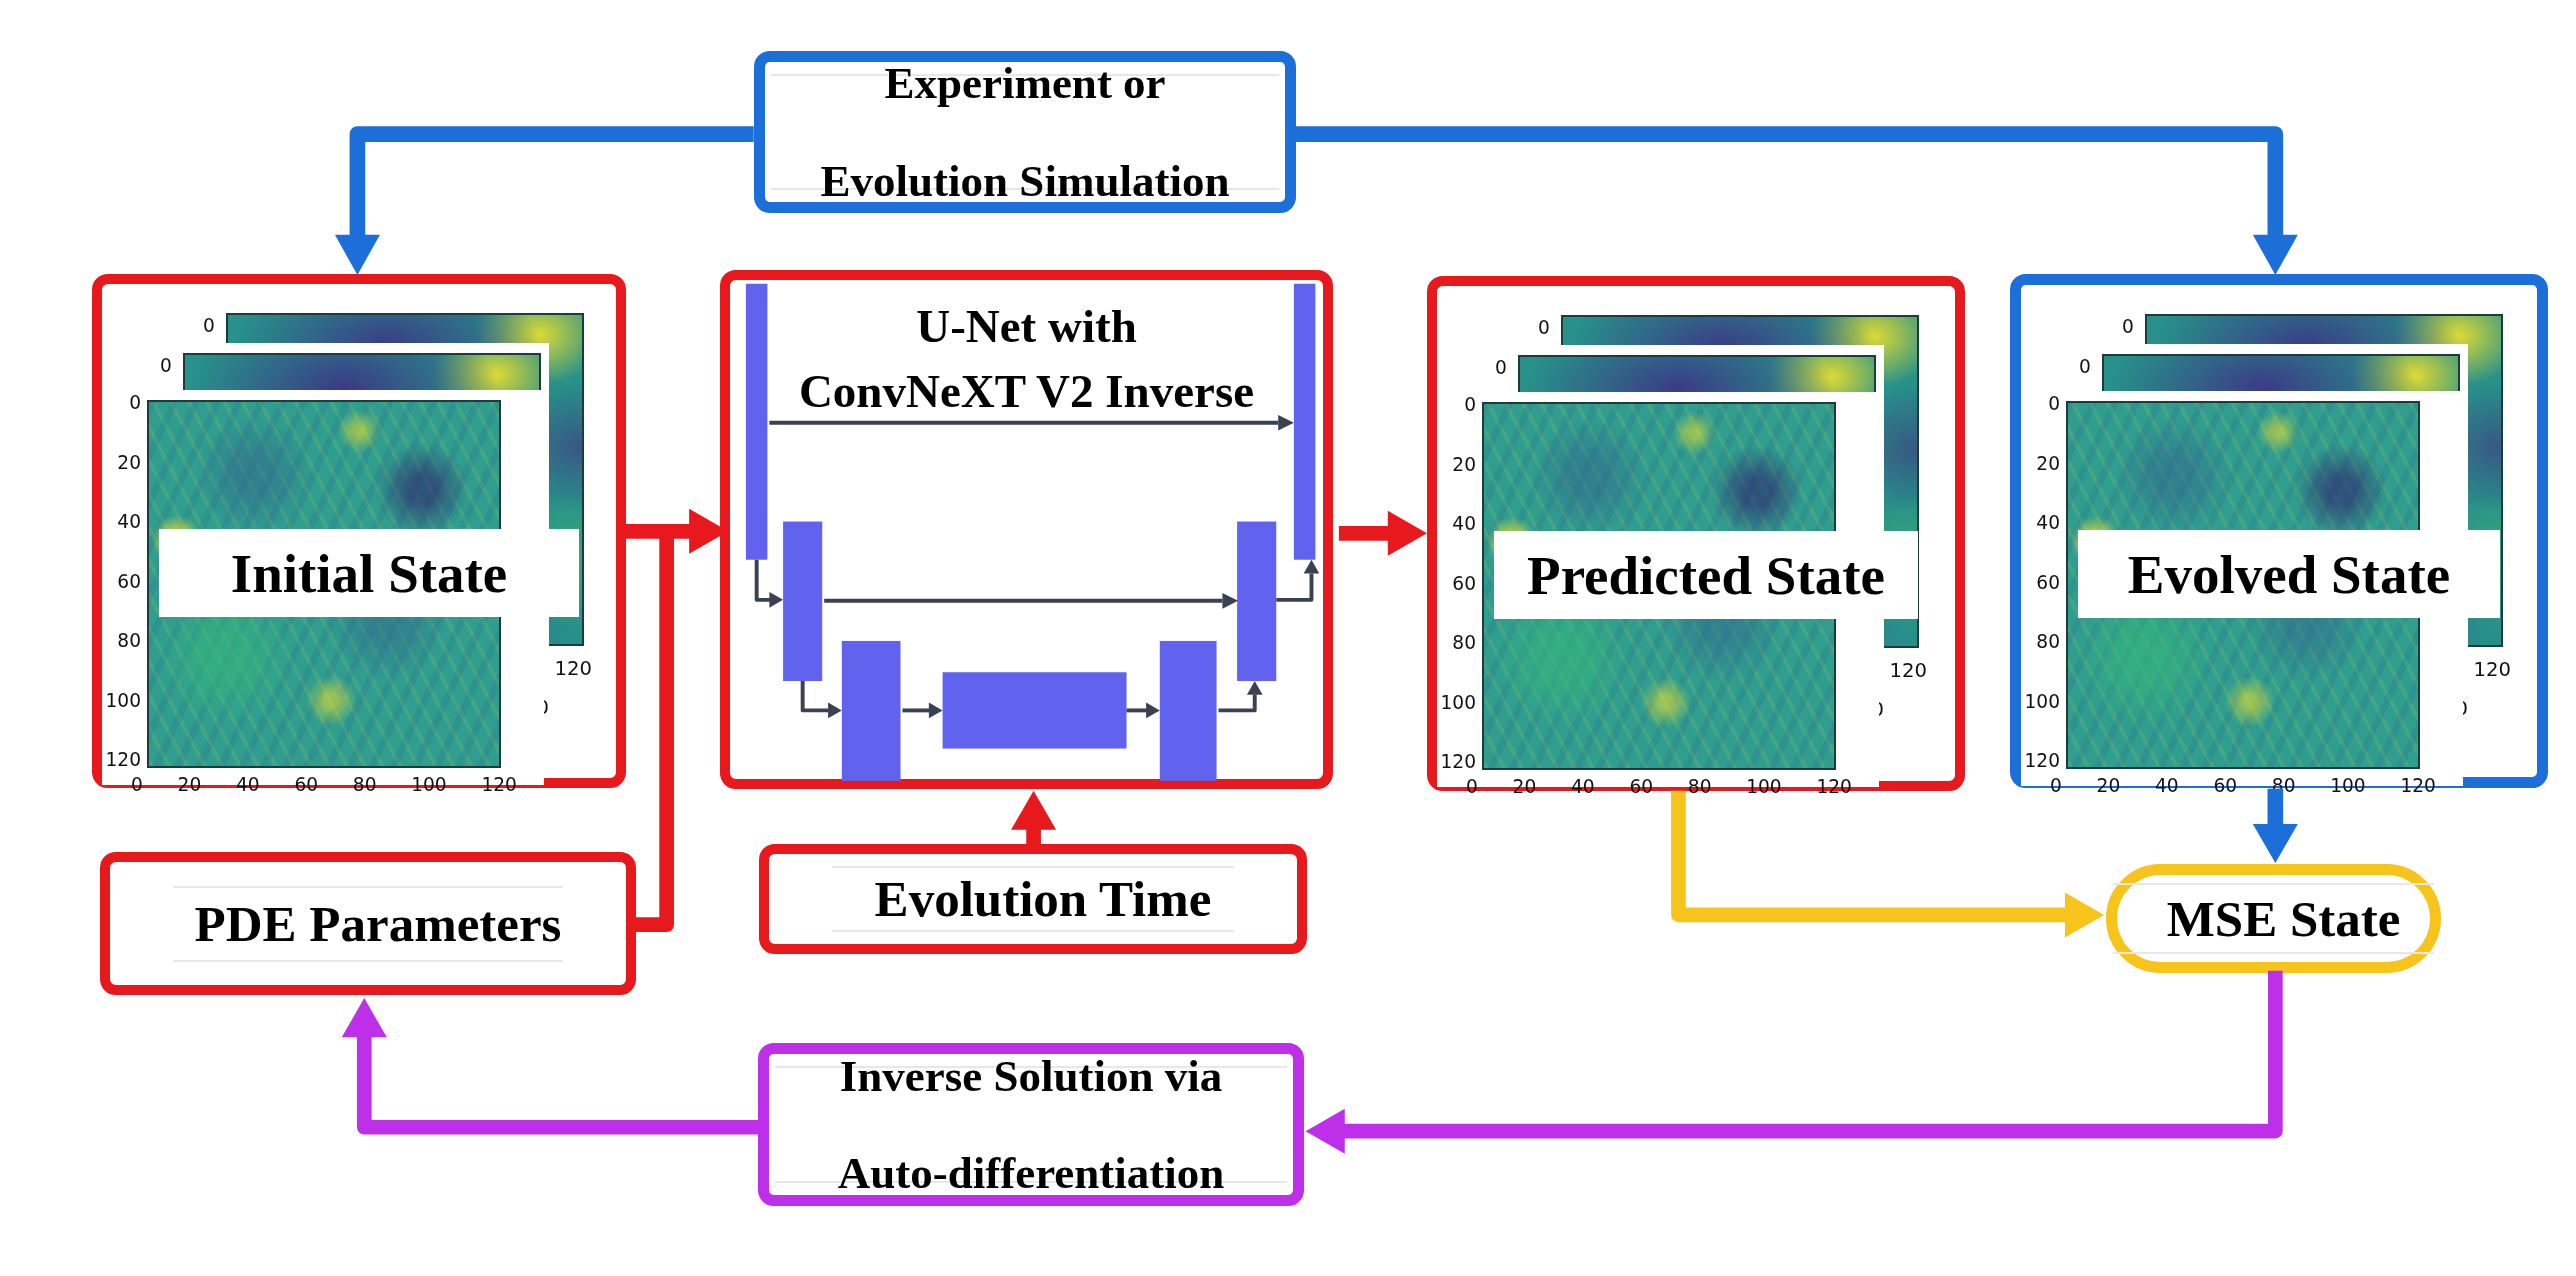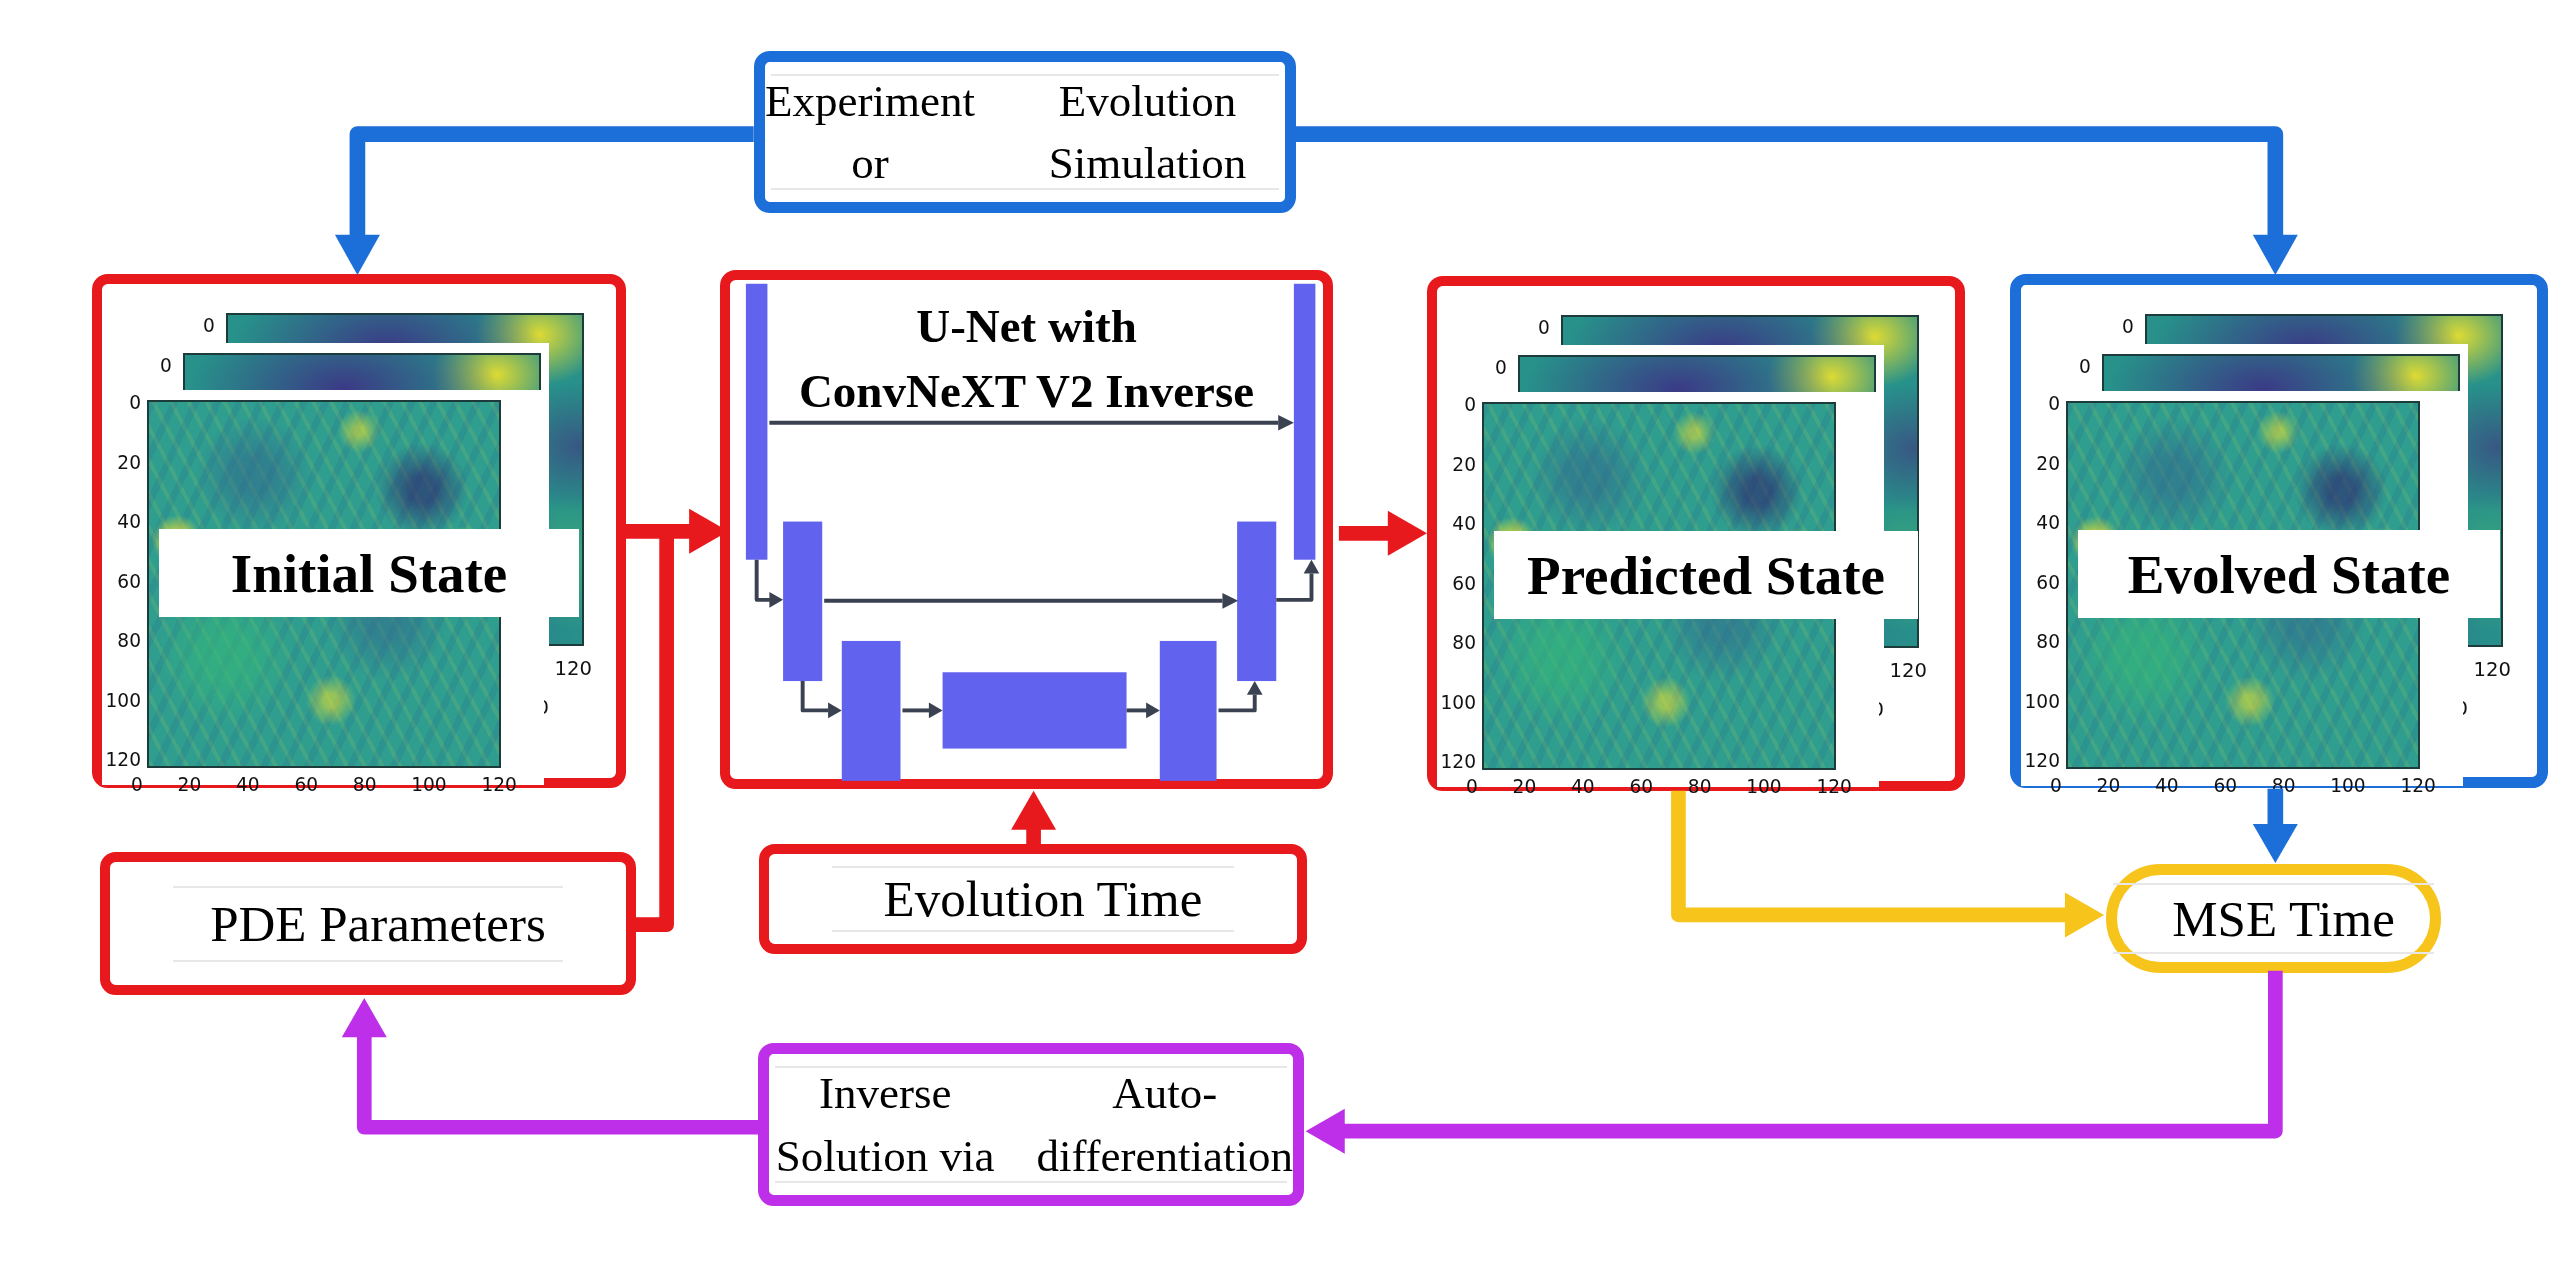--- a/index.html
+++ b/index.html
@@ -6,22 +6,22 @@
   #canvas{position:relative;width:2576px;height:1276px;background:#fff;overflow:hidden;
           font-family:"Liberation Serif","DejaVu Serif",serif;color:#000;}
 
   
   .box{position:absolute;background:#fff;box-sizing:border-box;border-style:solid;}
   .b-red   {border-color:var(--c-red);   border-width:10.8px;border-radius:15.7px;}
   .b-blue  {border-color:var(--c-blue);  border-width:11.7px;border-radius:15.7px;}
   .b-gold  {border-color:var(--c-gold);  border-width:11.7px;border-radius:57px;}
   .b-purple{border-color:var(--c-purple);border-width:11.7px;border-radius:15.7px;padding-left:35px;}
 
-  .center-label{position:absolute;inset:0;display:flex;flex-direction:row;
-    align-items:center;justify-content:center;text-align:center;font-weight:400;gap:35px;}
+  .center-label{position:absolute;inset:0;display:flex;flex-direction:column;
+    align-items:center;justify-content:center;text-align:center;font-weight:700;gap:35px;}
   .two-line{line-height:1.38;}
   .inner-lines{position:absolute;pointer-events:none;border-top:2px solid var(--c-faint);
     border-bottom:2px solid var(--c-faint);}
   .il-wide{left:5.9px;right:5.9px;top:11.7px;bottom:11.7px;}
   .il-mid {left:63px;right:63px;top:23.5px;bottom:23.5px;}
 
   
   .card{position:absolute;background:#fff;}
   .card.back {left:99px;top:19.6px;width:391px;height:390px;z-index:1;}
   .card.mid  {left:56px; top:59px;width:391px;height:390px;z-index:2;}
@@ -203,21 +203,21 @@
     <div class="center-label t52">PDE Parameters</div>
   </div>
 
   <div class="box b-red" style="left:759px;top:844px;width:548px;height:110px;z-index:2">
     <div class="inner-lines il-mid" style="top:11.7px;bottom:11.7px"></div>
     <div class="center-label t52">Evolution Time</div>
   </div>
 
   <div class="box b-gold" style="left:2106px;top:864px;width:335px;height:109px;z-index:2">
     <div class="inner-lines" style="left:-3.9px;right:-3.9px;top:7.8px;bottom:7.8px"></div>
-    <div class="center-label t52">MSE Time</div>
+    <div class="center-label t52">MSE State</div>
   </div>
 
   <div class="box b-purple" style="left:758px;top:1043px;width:546px;height:163px;z-index:2">
     <div class="inner-lines il-wide"></div>
     <div class="center-label two-line t46">
       <span>Inverse Solution via</span>
       <span>Auto-differentiation</span>
     </div>
   </div>
 

